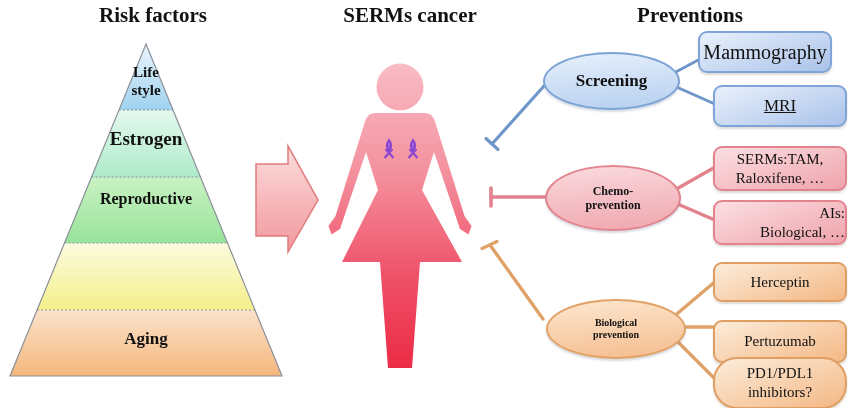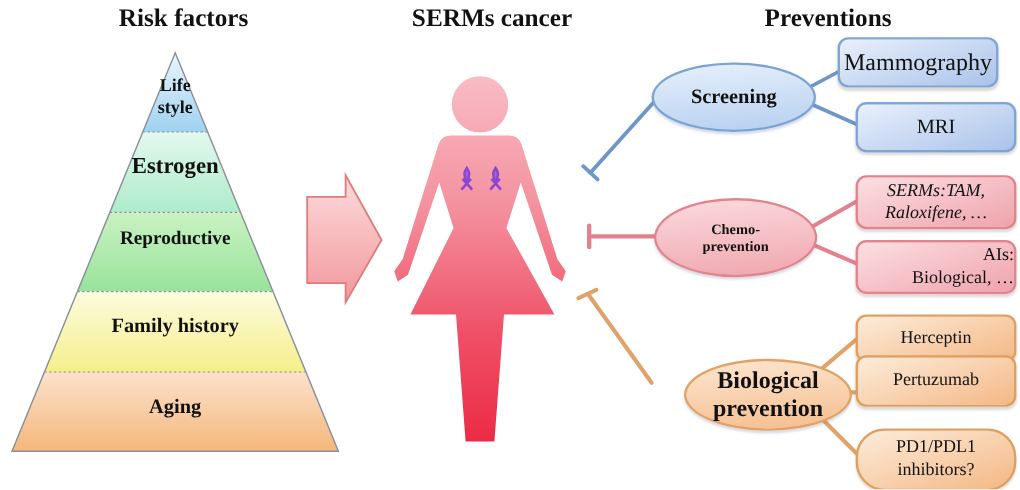--- a/index.html
+++ b/index.html
@@ -131,59 +131,56 @@
   <div class="pyr-label" style="left:146px;top:64px;font-size:15px;">
     <span>Life</span>
     <span>style</span>
   </div>
   <div class="pyr-label" style="left:146px;top:128px;font-size:19px;">
     <span>Estrogen</span>
   </div>
   <div class="pyr-label" style="left:146px;top:190px;font-size:16px;">
     <span>Reproductive</span>
   </div>
-  <div class="pyr-label" style="left:146px;top:262px;font-size:17px;">
-    <span>Family history</span>
-  </div>
   <div class="pyr-label" style="left:146px;top:329px;font-size:17px;">
     <span>Aging</span>
   </div>
 
   <div class="ellipse blue" style="left:543px;top:52px;width:133px;height:54px;font-size:17px;">
     <span>Screening</span>
   </div>
   <div class="ellipse pink" style="left:545px;top:165px;width:132px;height:62px;font-size:12px;">
     <span>Chemo-</span>
     <span>prevention</span>
   </div>
-  <div class="ellipse orange" style="left:570px;top:299px;width:136px;height:56px;font-size:20px;">
+  <div class="ellipse orange" style="left:546px;top:299px;width:136px;height:56px;font-size:10px;">
     <span>Biological</span>
     <span>prevention</span>
   </div>
 
   <div class="rbox blue" style="left:698px;top:31px;width:130px;height:38px;font-size:20px;">
     <span>Mammography</span>
   </div>
-  <div class="rbox blue" style="left:713px;top:85px;width:130px;height:38px;font-size:17px;">
+  <div class="rbox blue" style="left:713px;top:85px;width:130px;height:38px;font-size:17px;text-decoration:underline;">
     <span>MRI</span>
   </div>
 
-  <div class="rbox pink" style="left:713px;top:146px;width:130px;height:41px;font-style:italic;">
+  <div class="rbox pink" style="left:713px;top:146px;width:130px;height:41px;">
     <span>SERMs:TAM,</span>
     <span>Raloxifene, …</span>
   </div>
   <div class="rbox pink" style="left:713px;top:200px;width:130px;height:41px;align-items:flex-end;">
     <span>AIs:</span>
     <span>Biological, …</span>
   </div>
 
   <div class="rbox orange" style="left:713px;top:262px;width:130px;height:36px;">
     <span>Herceptin</span>
   </div>
-  <div class="rbox orange" style="left:713px;top:296px;width:130px;height:39px;">
+  <div class="rbox orange" style="left:713px;top:320px;width:130px;height:39px;">
     <span>Pertuzumab</span>
   </div>
   <div class="rbox orange" style="left:713px;top:357px;width:130px;height:48px;border-radius:24px;">
     <span>PD1/PDL1</span>
     <span>inhibitors?</span>
   </div>
 
 </div>
 
 </body></html>

